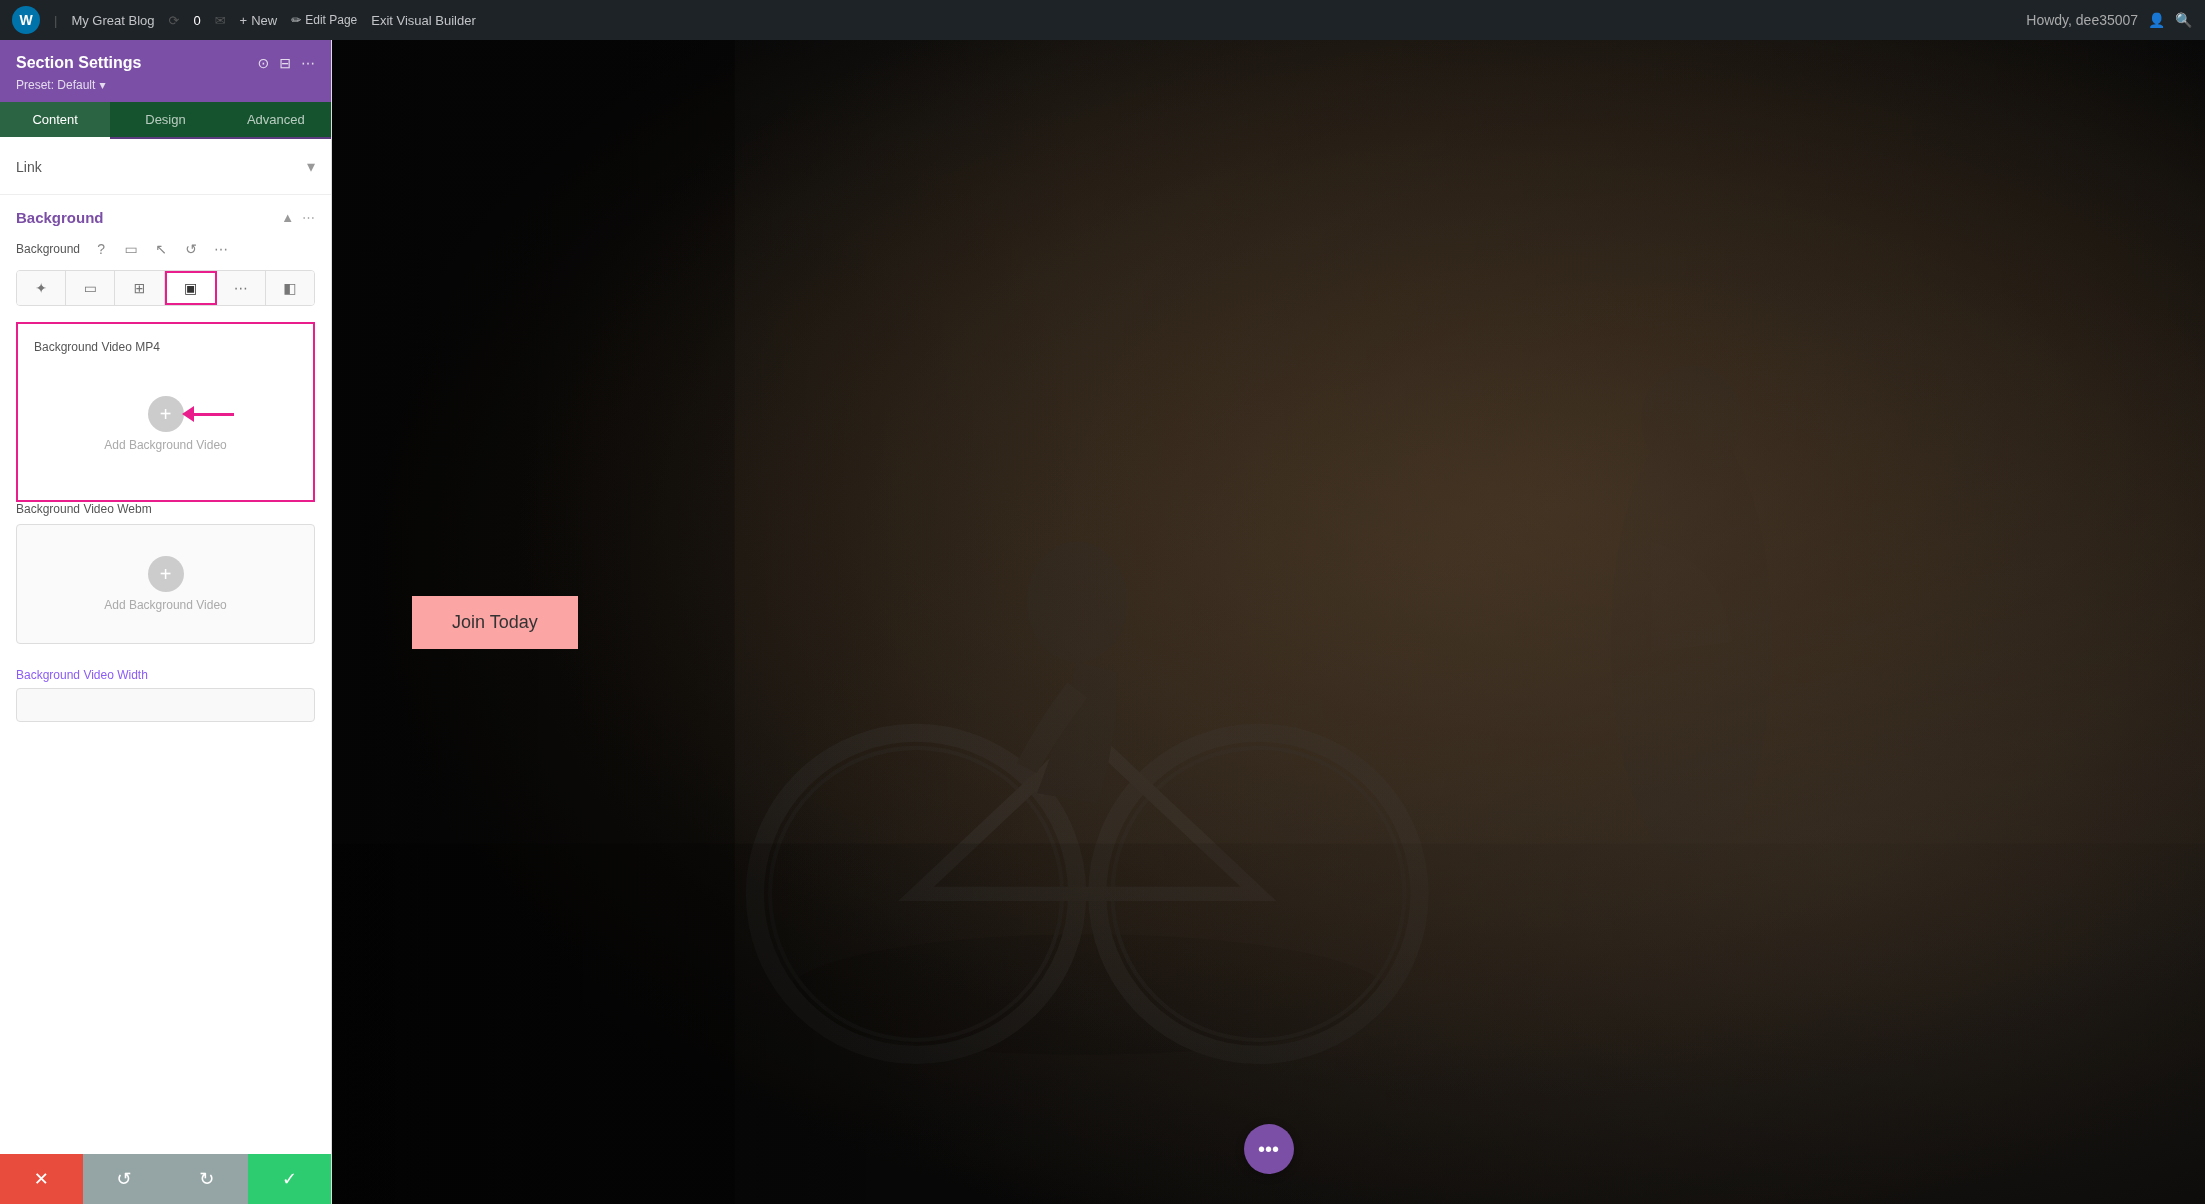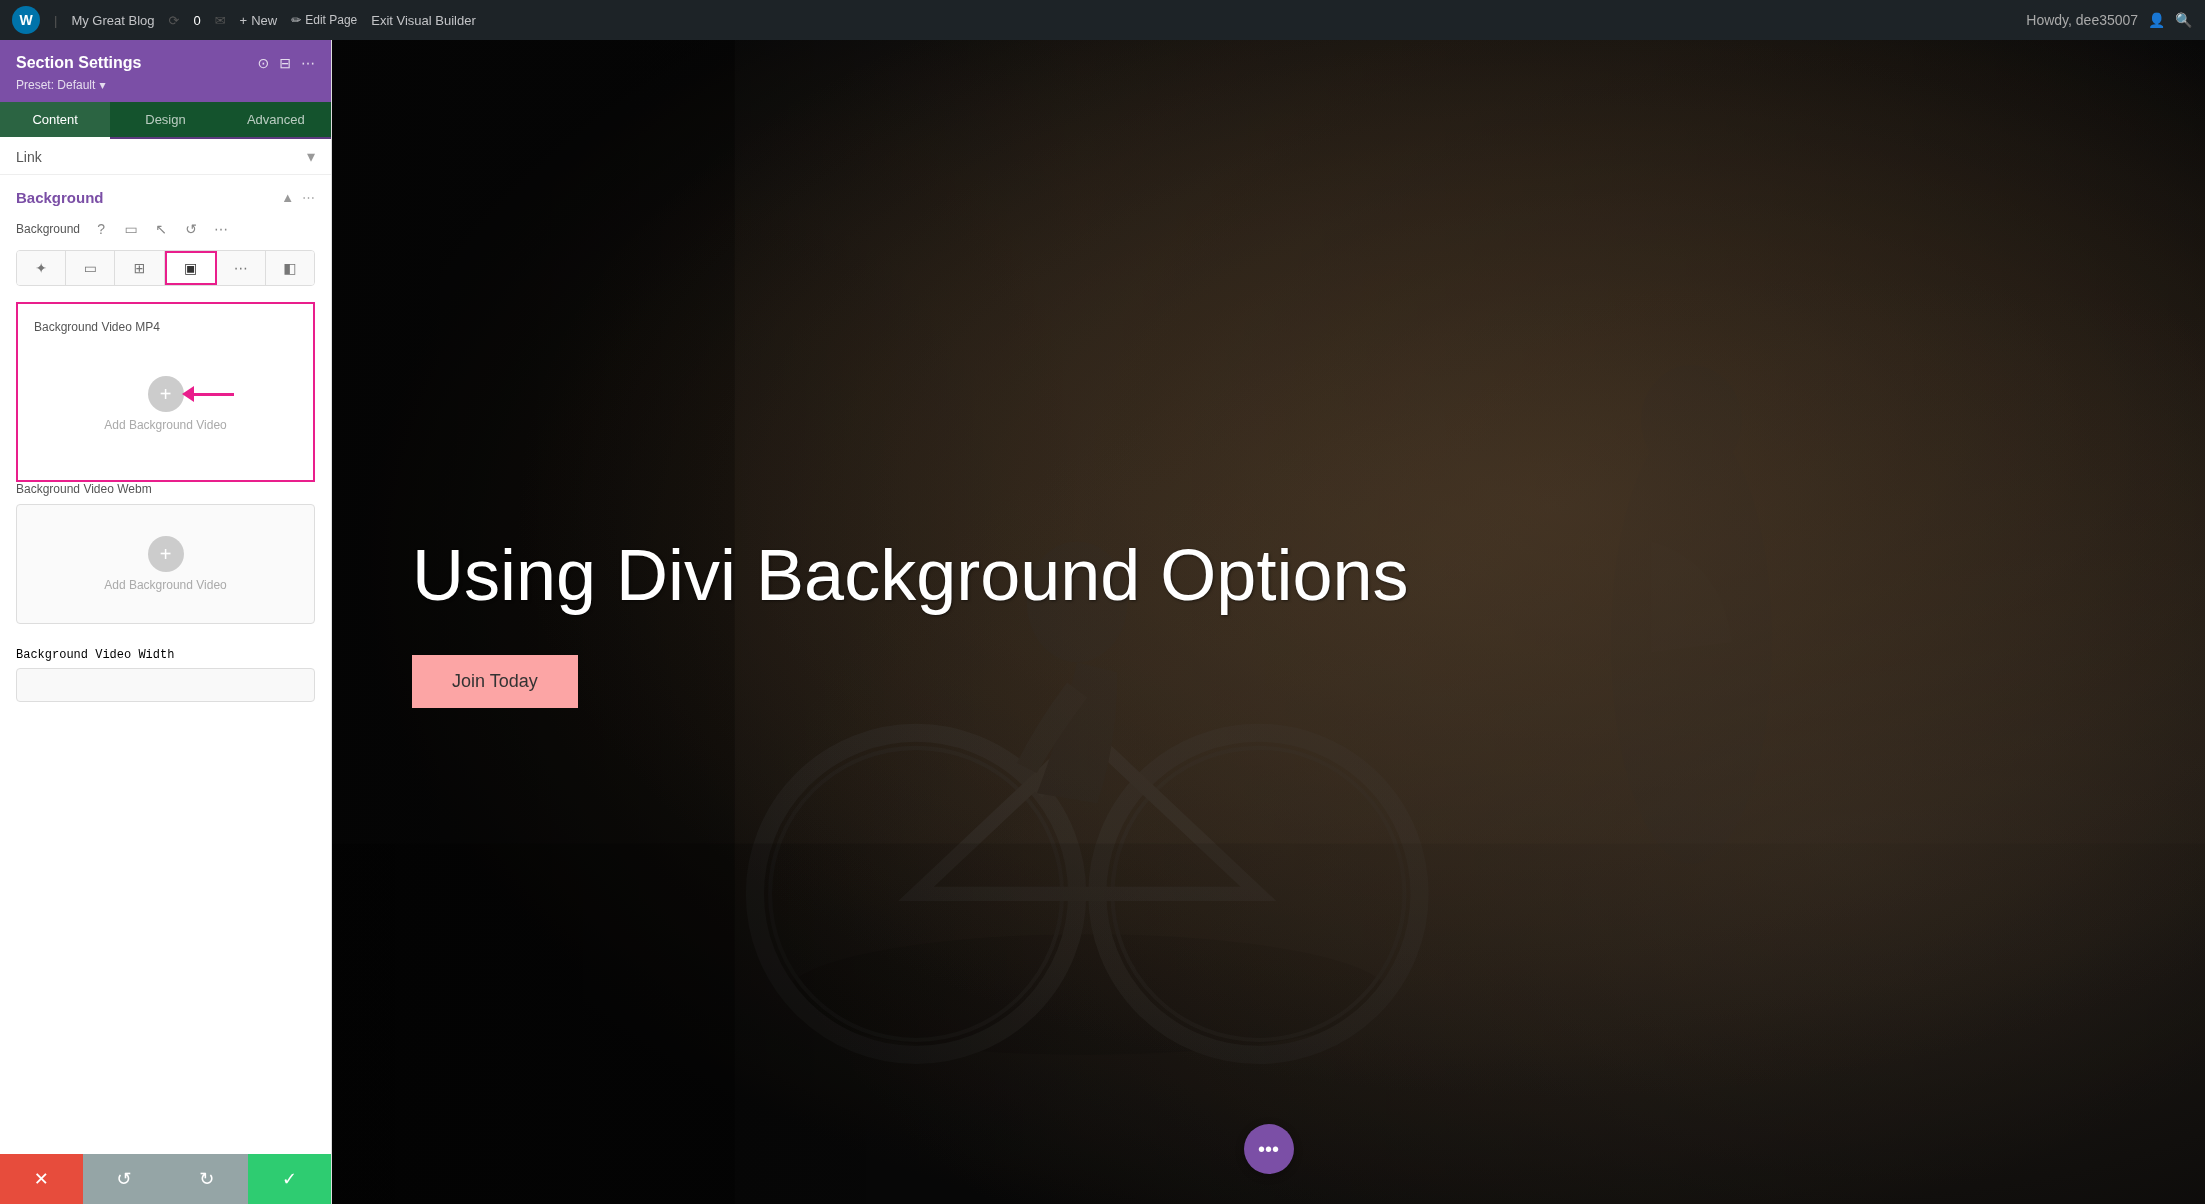--- a/index.html
+++ b/index.html
@@ -133,21 +133,21 @@
 
     
     .panel-body {
       flex: 1;
       overflow-y: auto;
       background: #fff;
     }
 
     
     .link-section {
-      padding: 8px 16px;
+      padding: 18px 16px;
       border-bottom: 1px solid #eee;
     }
     .link-row {
       display: flex;
       align-items: center;
       justify-content: space-between;
     }
     .link-label {
       font-size: 14px;
       color: #555;
@@ -318,24 +318,23 @@
       gap: 6px;
       background: #fafafa;
     }
 
     
     .field-section {
       margin-bottom: 14px;
     }
     .field-label {
       font-size: 12px;
-      color: #000000;
+      color: #8b5cf6;
       margin-bottom: 6px;
       font-weight: 500;
-      font-family: Liberation Mono, monospace;
     }
     .field-input {
       width: 100%;
       height: 34px;
       border: 1px solid #ddd;
       border-radius: 4px;
       padding: 0 10px;
       font-size: 13px;
       background: #f9f9f9;
       color: #333;
@@ -633,21 +632,20 @@
 
         <rect width="400" height="1160" fill="rgba(0,0,0,0.35)"></rect>
 
         <rect y="800" width="1860" height="360" fill="rgba(0,0,0,0.2)"></rect>
       </svg>
 
       <div class="photo-overlay"></div>
     </div>
 
     <div class="preview-content">
-      <h1 class="preview-heading">Using Divi Background Options</h1>
       <button class="join-btn">Join Today</button>
     </div>
 
     <div class="fab-btn">
       <span>•••</span>
     </div>
   </div>
 
 </div>
 

